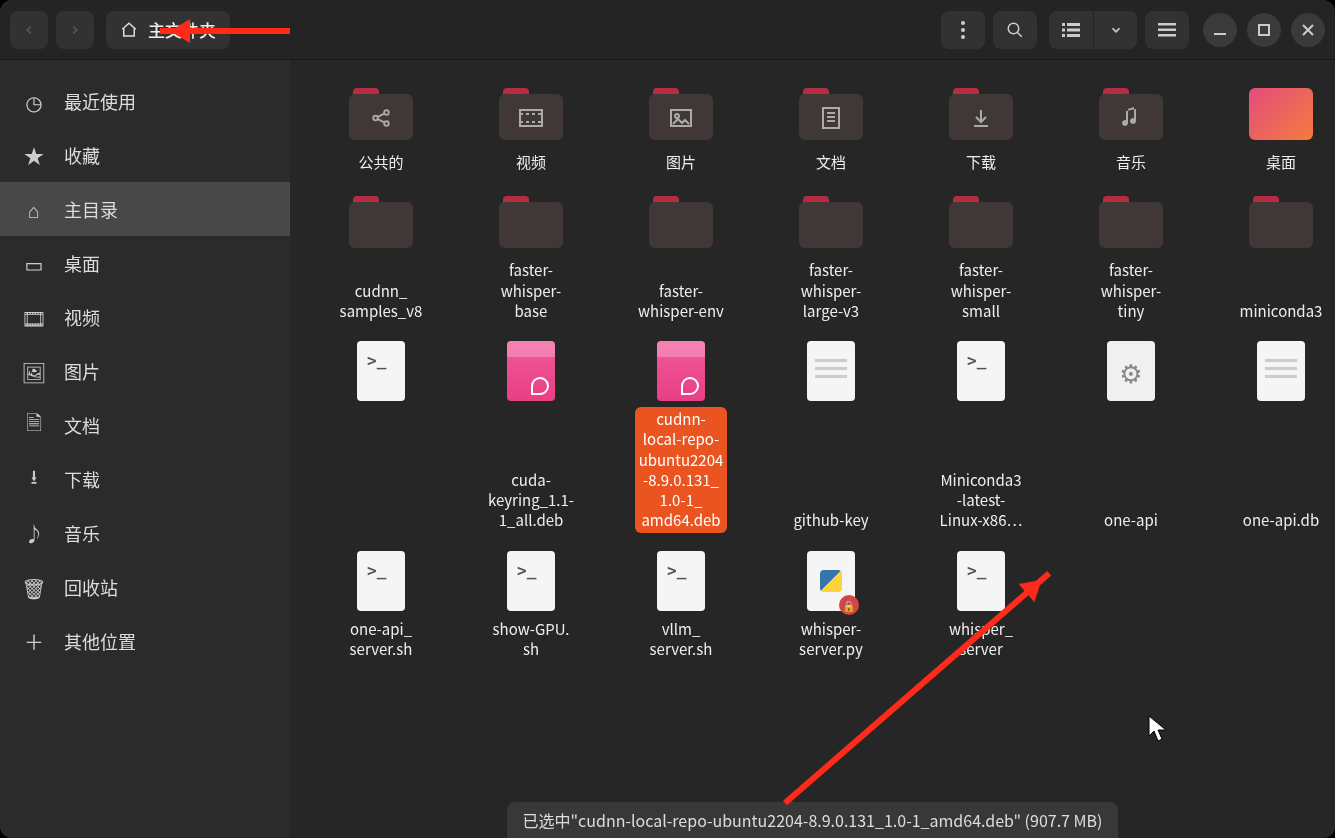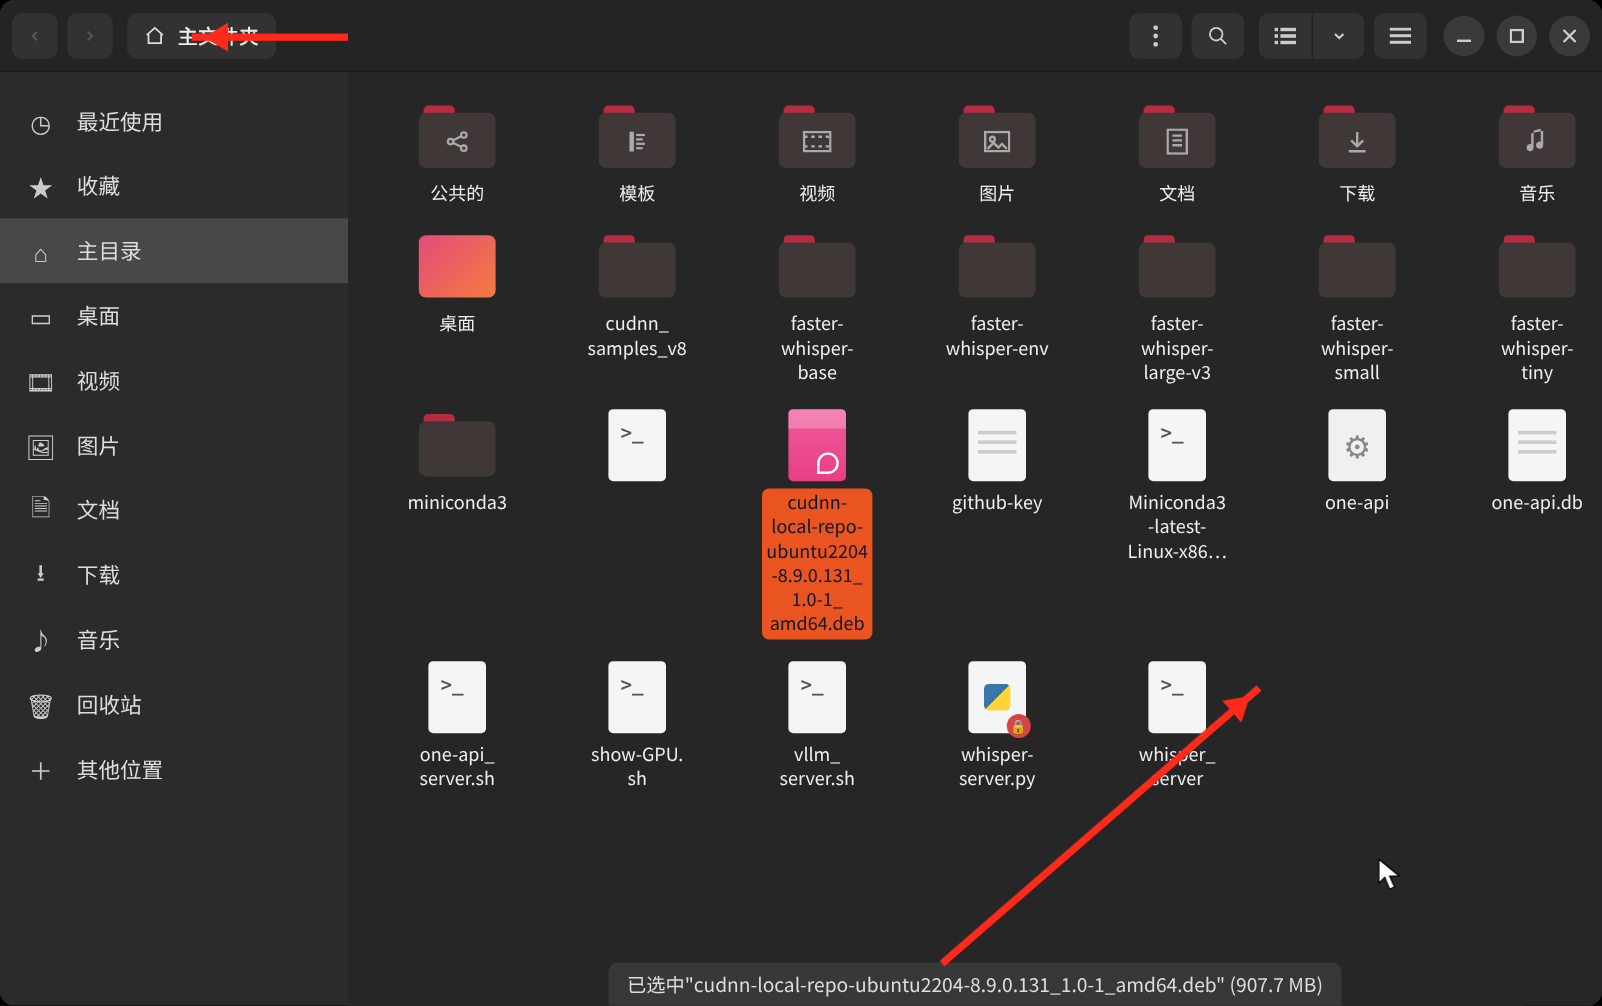--- a/index.html
+++ b/index.html
@@ -17,24 +17,24 @@
 .tool-group .tool-btn + .tool-btn { border-left: 1px solid #222; }
 .win-controls { display: flex; gap: 10px; margin-left: 14px; }
 .win-btn { width: 34px; height: 34px; border-radius: 50%; background: #3a3a3a; display: flex; align-items: center; justify-content: center; color: #ccc; cursor: pointer; }
 .body-area { flex: 1; display: flex; min-height: 0; }
 .sidebar { width: 290px; background: #2b2b2b; padding: 14px 0; font-size: 18px; color: #ddd; }
 .side-item { height: 54px; display: flex; align-items: center; gap: 18px; padding: 0 22px; cursor: pointer; }
 .side-item.active { background: #484848; border-radius: 0; }
 .side-icon { width: 24px; display: flex; justify-content: center; font-size: 20px; color: #ccc; }
 .content { flex: 1; background: #262626; overflow: auto; padding: 20px 18px 120px 18px; position: relative; }
 .grid { display: grid; grid-template-columns: repeat(7, 146px); gap: 10px 4px; }
-.item { display: flex; flex-direction: column; align-items: center; text-align: center; font-size: 15px; color: #eee; cursor: pointer; padding: 4px 2px; border-radius: 6px; }
+.item { display: flex; flex-direction: column; align-items: center; text-align: center; font-size: 15px; color: #eee; cursor: pointer; padding: 4px 2px; border-radius: 6px; justify-content: space-between; }
 .item .icon-box { width: 72px; height: 60px; display: flex; align-items: center; justify-content: center; margin-bottom: 6px; position: relative; }
 .item .label { line-height: 1.35; max-width: 140px; word-break: break-all; padding: 2px 4px; border-radius: 6px; }
-.item.selected .label { background: #e95420; color: #0f172a; }
+.item.selected .label { background: #e95420; color: #ffffff; }
 .folder { width: 64px; height: 52px; position: relative; }
 .folder::before { content: ""; position: absolute; top: 0; left: 4px; width: 26px; height: 10px; background: #b52c43; border-radius: 4px 4px 0 0; }
 .folder::after { content: ""; position: absolute; top: 6px; left: 0; right: 0; bottom: 0; background: #403836; border-radius: 6px; }
 .folder .glyph { position: absolute; inset: 0; top: 8px; display: flex; align-items: center; justify-content: center; color: #aaa; font-size: 20px; z-index: 2; }
 .desktop-tile { width: 64px; height: 52px; border-radius: 6px; background: linear-gradient(135deg, #e34c7b 0%, #f47b3e 100%); }
 .file-doc { width: 48px; height: 60px; background: #f5f5f5; border-radius: 4px; position: relative; }
 .file-doc .lines { position: absolute; top: 18px; left: 8px; right: 8px; height: 3px; background: #ccc; box-shadow: 0 8px 0 #ccc, 0 16px 0 #ccc; }
 .file-term { width: 48px; height: 60px; background: #f5f5f5; border-radius: 4px; display: flex; align-items: flex-start; justify-content: flex-start; padding: 10px; color: #555; font-family: monospace; font-size: 16px; font-weight: bold; }
 .file-gear { width: 48px; height: 60px; background: #f0f0f0; border-radius: 4px; display: flex; align-items: center; justify-content: center; color: #888; font-size: 26px; }
 .file-deb { width: 48px; height: 60px; background: linear-gradient(180deg, #f05a9a 0%, #e83f84 100%); border-radius: 4px; position: relative; }
@@ -196,36 +196,20 @@
                   </svg>
                 </span>
               </div>
             </div>
             <div class="label">公共的</div>
           </div>
           <div class="item">
             <div class="icon-box">
               <div class="folder">
                 <span class="glyph">
-                  <svg width="22" height="22" viewBox="0 0 24 24" fill="#aaa">
-                    <rect x="5" y="3" width="4" height="18"></rect>
-                    <rect x="11" y="5" width="8" height="2"></rect>
-                    <rect x="11" y="9" width="6" height="2"></rect>
-                    <rect x="11" y="13" width="8" height="2"></rect>
-                    <rect x="11" y="17" width="6" height="2"></rect>
-                  </svg>
-                </span>
-              </div>
-            </div>
-            <div class="label">模板</div>
-          </div>
-          <div class="item">
-            <div class="icon-box">
-              <div class="folder">
-                <span class="glyph">
                   <svg width="24" height="18" viewBox="0 0 24 18" fill="none" stroke="#aaa" stroke-width="2">
                     <rect x="1" y="1" width="22" height="16"></rect>
                     <path d="M1 5h22M1 13h22" stroke-dasharray="3 3"></path>
                   </svg>
                 </span>
               </div>
             </div>
             <div class="label">视频</div>
           </div>
           <div class="item">
@@ -338,20 +322,28 @@
               <div class="folder">
                 <span class="glyph"></span>
               </div>
             </div>
             <div class="label">miniconda3</div>
           </div>
           <div class="item">
             <div class="icon-box">
               <div class="file-term">&gt;_</div>
             </div>
+          </div>
+          <div class="item">
+            <div class="icon-box">
+              <div class="file-deb">
+                <div class="tab"></div>
+              </div>
+            </div>
+            <div class="label">cuda-<br>keyring_1.1-<br>1_all.deb</div>
           </div>
           <div class="item selected">
             <div class="icon-box">
               <div class="file-deb">
                 <div class="tab"></div>
               </div>
             </div>
             <div class="label">cudnn-<br>local-repo-<br>ubuntu2204<br>-8.9.0.131_<br>1.0-1_<br>amd64.deb</div>
           </div>
           <div class="item">

